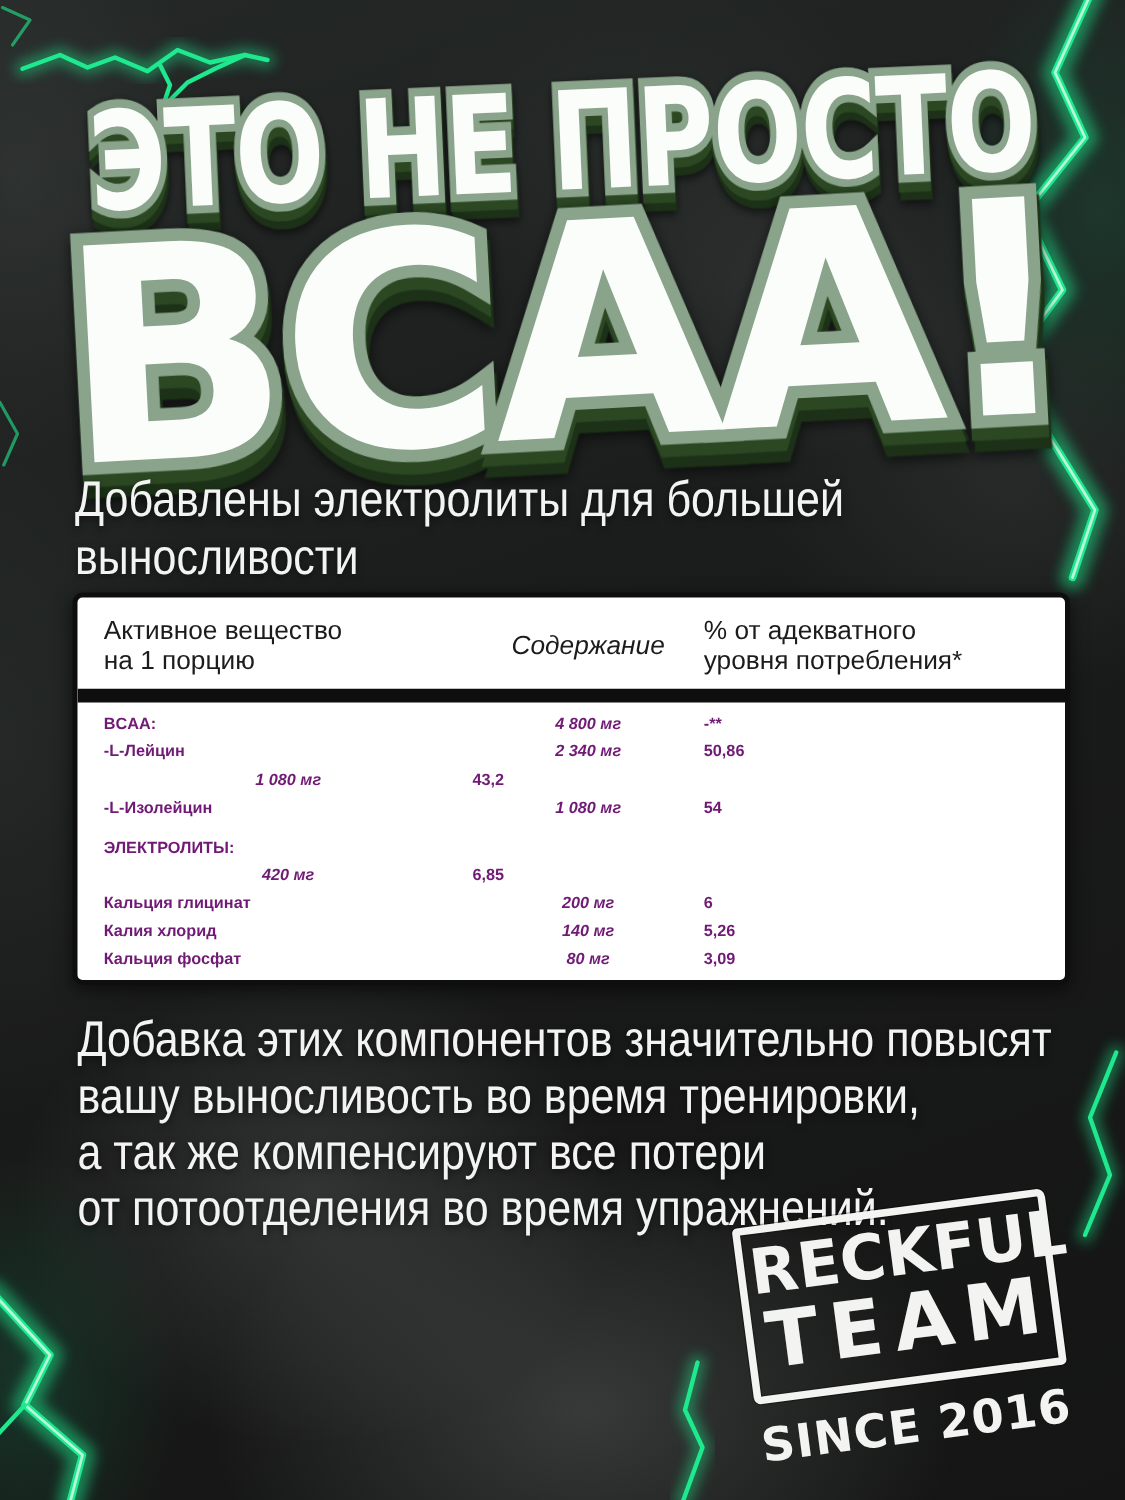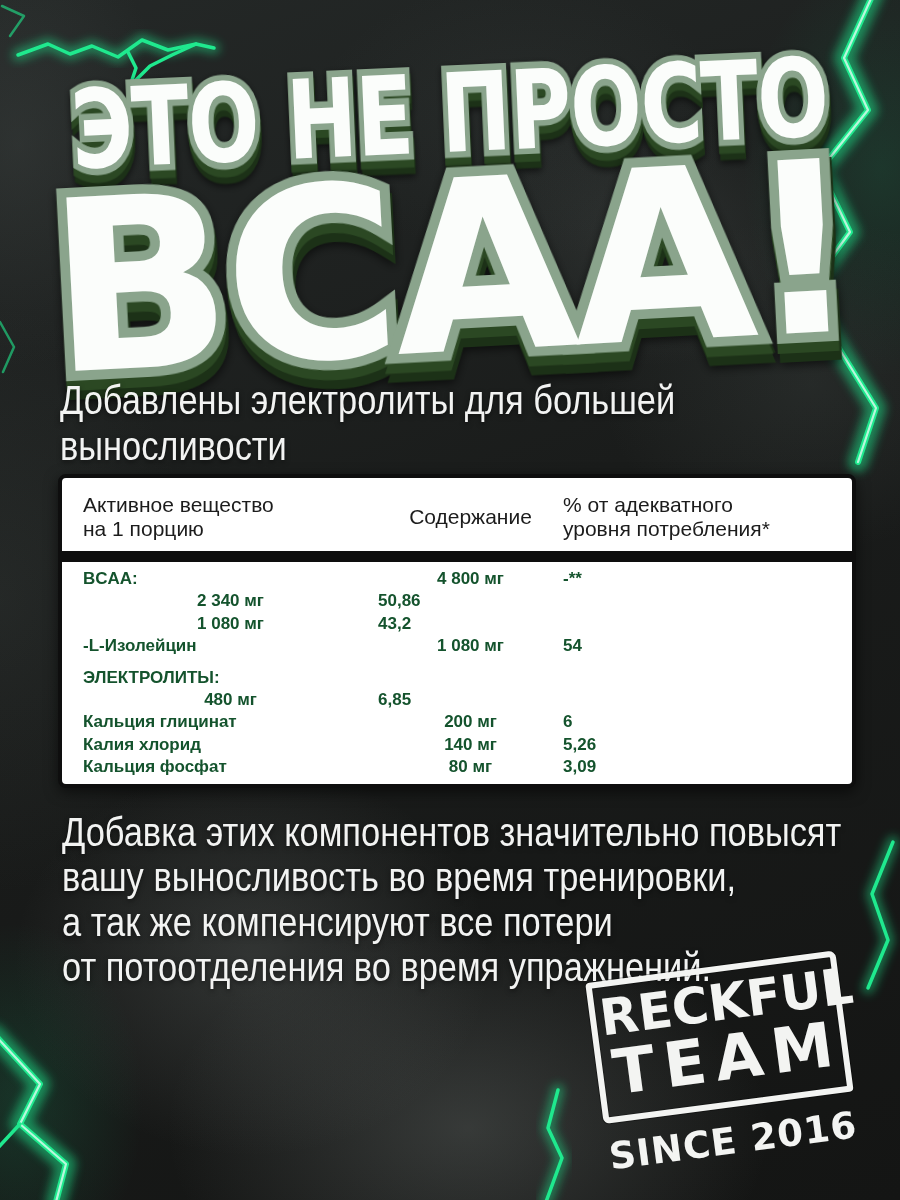--- a/index.html
+++ b/index.html
@@ -65,25 +65,25 @@
   
   .facts{
     position:absolute;left:58px;top:474px;width:798px;height:314px;
     background:#ffffff;border:4px solid #0e0e0e;border-radius:8px;
     box-sizing:border-box;color:#121212;overflow:hidden;
     box-shadow:0 4px 14px rgba(0,0,0,.55);
   }
   .facts-grid{display:grid;grid-template-columns:295px 185px 1fr;}
   .facts-header{padding:15px 32px 4px 21px;align-items:center;}
   .facts-header .cell{font-size:21px;line-height:24px;font-weight:400;color:#1c1c1c;white-space:pre-line;}
-  .cell.c-center{text-align:center;}
+  .cell.c-center{text-align:center;font-style:italic;}
   .cell.c-right{}
   .facts-divider{height:11px;background:#0e0e0e;width:100%;margin-top:6px;}
   .facts-body{padding:6px 32px 0 21px;}
-  .facts-body .cell{font-size:17px;line-height:22.4px;font-weight:700;color:#14532d;}
+  .facts-body .cell{font-size:13px;line-height:22.4px;font-weight:700;color:#701a75;}
   .row-section{margin-top:9px;gap:40px;}
 
   
   .stamp{
     position:absolute;left:597px;top:966px;width:252px;
     transform:rotate(-7.5deg);color:#f3f4f2;text-align:center;
     font-family:"DejaVu Sans", sans-serif;
   }
   .stamp-frame{
     border:6px solid #f3f4f2;border-radius:4px 7px 4px 6px;
@@ -149,39 +149,40 @@
 уровня потребления*</div>
   </div>
   <div class="facts-divider"></div>
   <div class="facts-body">
     <div class="facts-grid">
       <div class="cell">BCAA:</div>
       <div class="cell c-center">4 800 мг</div>
       <div class="cell c-right">-**</div>
     </div>
     <div class="facts-grid">
+      <div class="cell">-L-Лейцин</div>
       <div class="cell c-center">2 340 мг</div>
       <div class="cell c-right">50,86</div>
     </div>
     <div class="facts-grid">
       <div class="cell c-center">1 080 мг</div>
       <div class="cell c-right">43,2</div>
     </div>
     <div class="facts-grid">
       <div class="cell">-L-Изолейцин</div>
       <div class="cell c-center">1 080 мг</div>
       <div class="cell c-right">54</div>
     </div>
     <div class="facts-grid row-section">
       <div class="cell">ЭЛЕКТРОЛИТЫ:</div>
       <div class="cell c-center"></div>
       <div class="cell c-right"></div>
     </div>
     <div class="facts-grid">
-      <div class="cell c-center">480 мг</div>
+      <div class="cell c-center">420 мг</div>
       <div class="cell c-right">6,85</div>
     </div>
     <div class="facts-grid">
       <div class="cell">Кальция глицинат</div>
       <div class="cell c-center">200 мг</div>
       <div class="cell c-right">6</div>
     </div>
     <div class="facts-grid">
       <div class="cell">Калия хлорид</div>
       <div class="cell c-center">140 мг</div>

